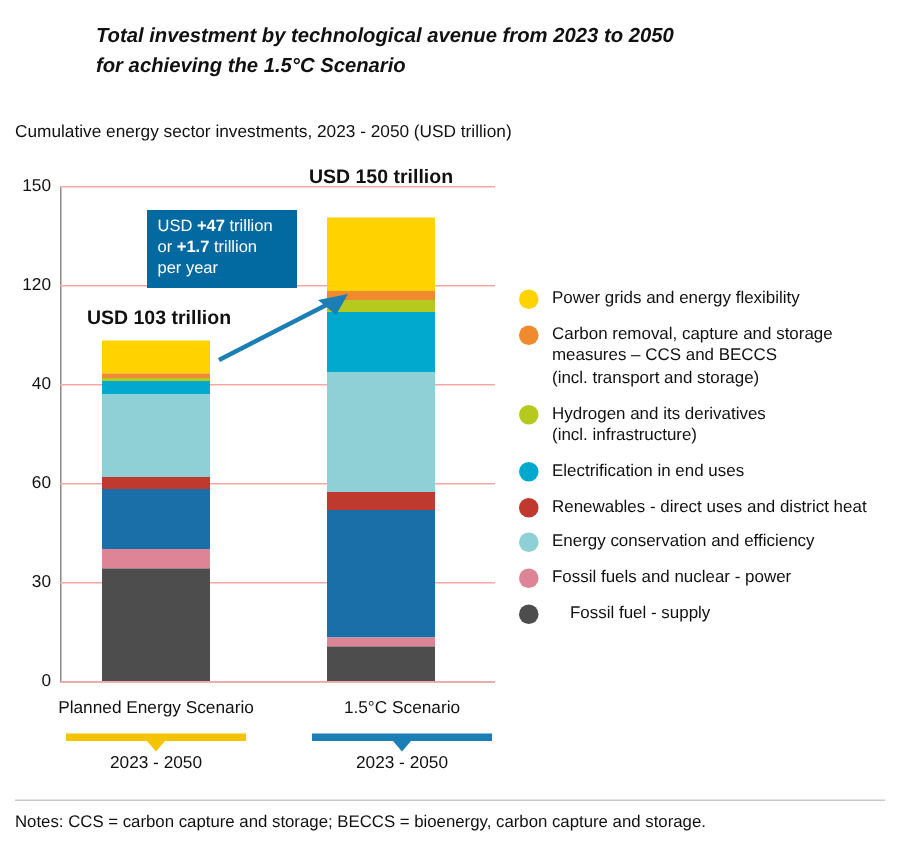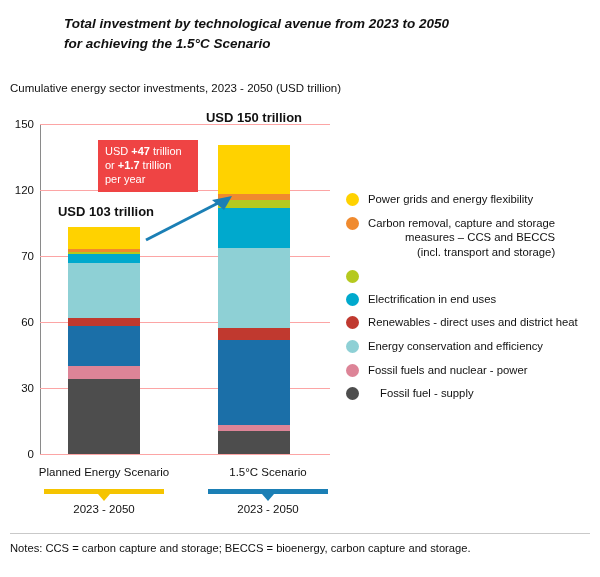--- a/index.html
+++ b/index.html
@@ -88,21 +88,21 @@
     color: #111111;
     white-space: nowrap;
     text-align: center;
   }
   
   .callout {
     position: absolute;
     left: 98px;
     top: 140px;
     width: 100px;
-    background: #ef4444;
+    background: #0369a1;
     color: #ffffff;
     font-size: 11px;
     line-height: 1.25;
     padding: 5px 7px 6px 7px;
     box-sizing: border-box;
   }
   .callout b { font-weight: bold; }
   .callout-arrow {
     position: absolute;
     left: 144px;
@@ -114,21 +114,20 @@
   .legend {
     position: absolute;
     left: 346px;
     top: 192px;
     width: 252px;
   }
   .legend-row {
     display: flex;
     align-items: flex-start;
     margin-bottom: 9px;
-    text-align: right;
   }
   .legend-dot {
     width: 13px;
     height: 13px;
     border-radius: 50%;
     flex: 0 0 13px;
     margin-top: 1px;
   }
   .legend-label {
     margin-left: 9px;
@@ -191,21 +190,21 @@
   <div class="axis-line"></div>
   <div class="baseline"></div>
 
   <div class="gridline" style="top:0px;">
     <span class="ytick">150</span>
   </div>
   <div class="gridline" style="top:66px;">
     <span class="ytick">120</span>
   </div>
   <div class="gridline" style="top:132px;">
-    <span class="ytick">70</span>
+    <span class="ytick">40</span>
   </div>
   <div class="gridline" style="top:198px;">
     <span class="ytick">60</span>
   </div>
   <div class="gridline" style="top:264px;">
     <span class="ytick">30</span>
   </div>
   <div class="gridline" style="top:330px;">
     <span class="ytick">0</span>
   </div>
@@ -257,20 +256,22 @@
     <span class="legend-label" style="white-space: pre-line;">Power grids and energy flexibility</span>
   </div>
   <div class="legend-row">
     <span class="legend-dot" style="background:#f08a2e;"></span>
     <span class="legend-label" style="white-space: pre-line;">Carbon removal, capture and storage
 measures – CCS and BECCS
 (incl. transport and storage)</span>
   </div>
   <div class="legend-row">
     <span class="legend-dot" style="background:#b5c91f;"></span>
+    <span class="legend-label" style="white-space: pre-line;">Hydrogen and its derivatives
+(incl. infrastructure)</span>
   </div>
   <div class="legend-row">
     <span class="legend-dot" style="background:#00a9cd;"></span>
     <span class="legend-label" style="white-space: pre-line;">Electrification in end uses</span>
   </div>
   <div class="legend-row">
     <span class="legend-dot" style="background:#c0392f;"></span>
     <span class="legend-label" style="white-space: pre-line;">Renewables - direct uses and district heat</span>
   </div>
   <div class="legend-row">

